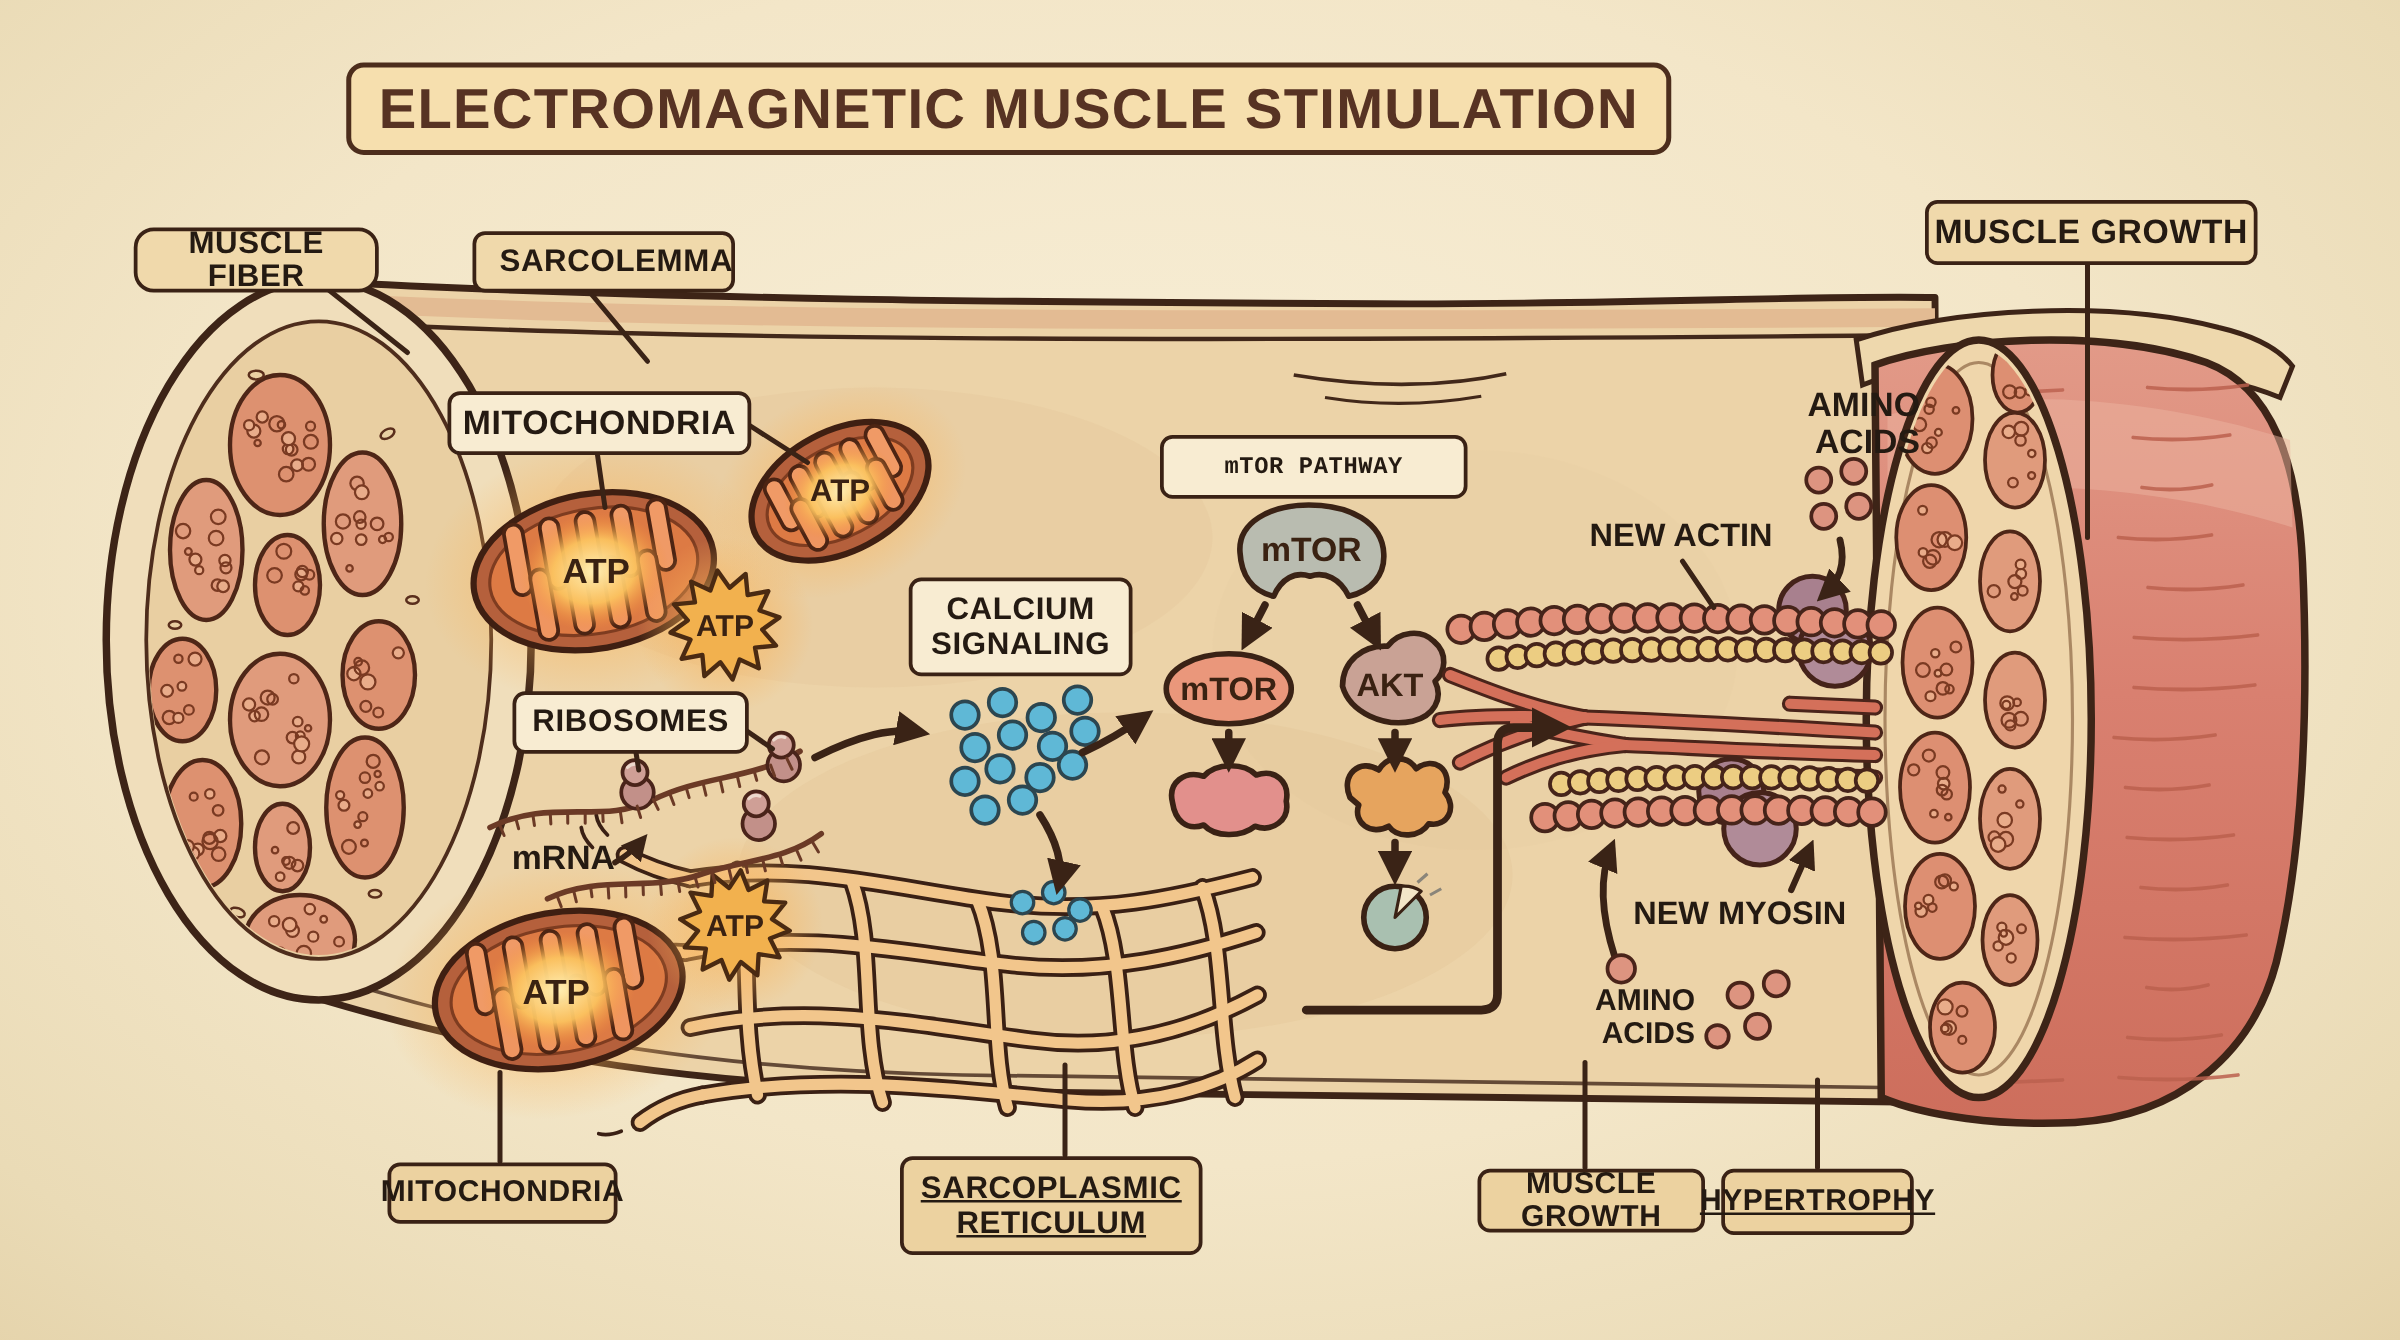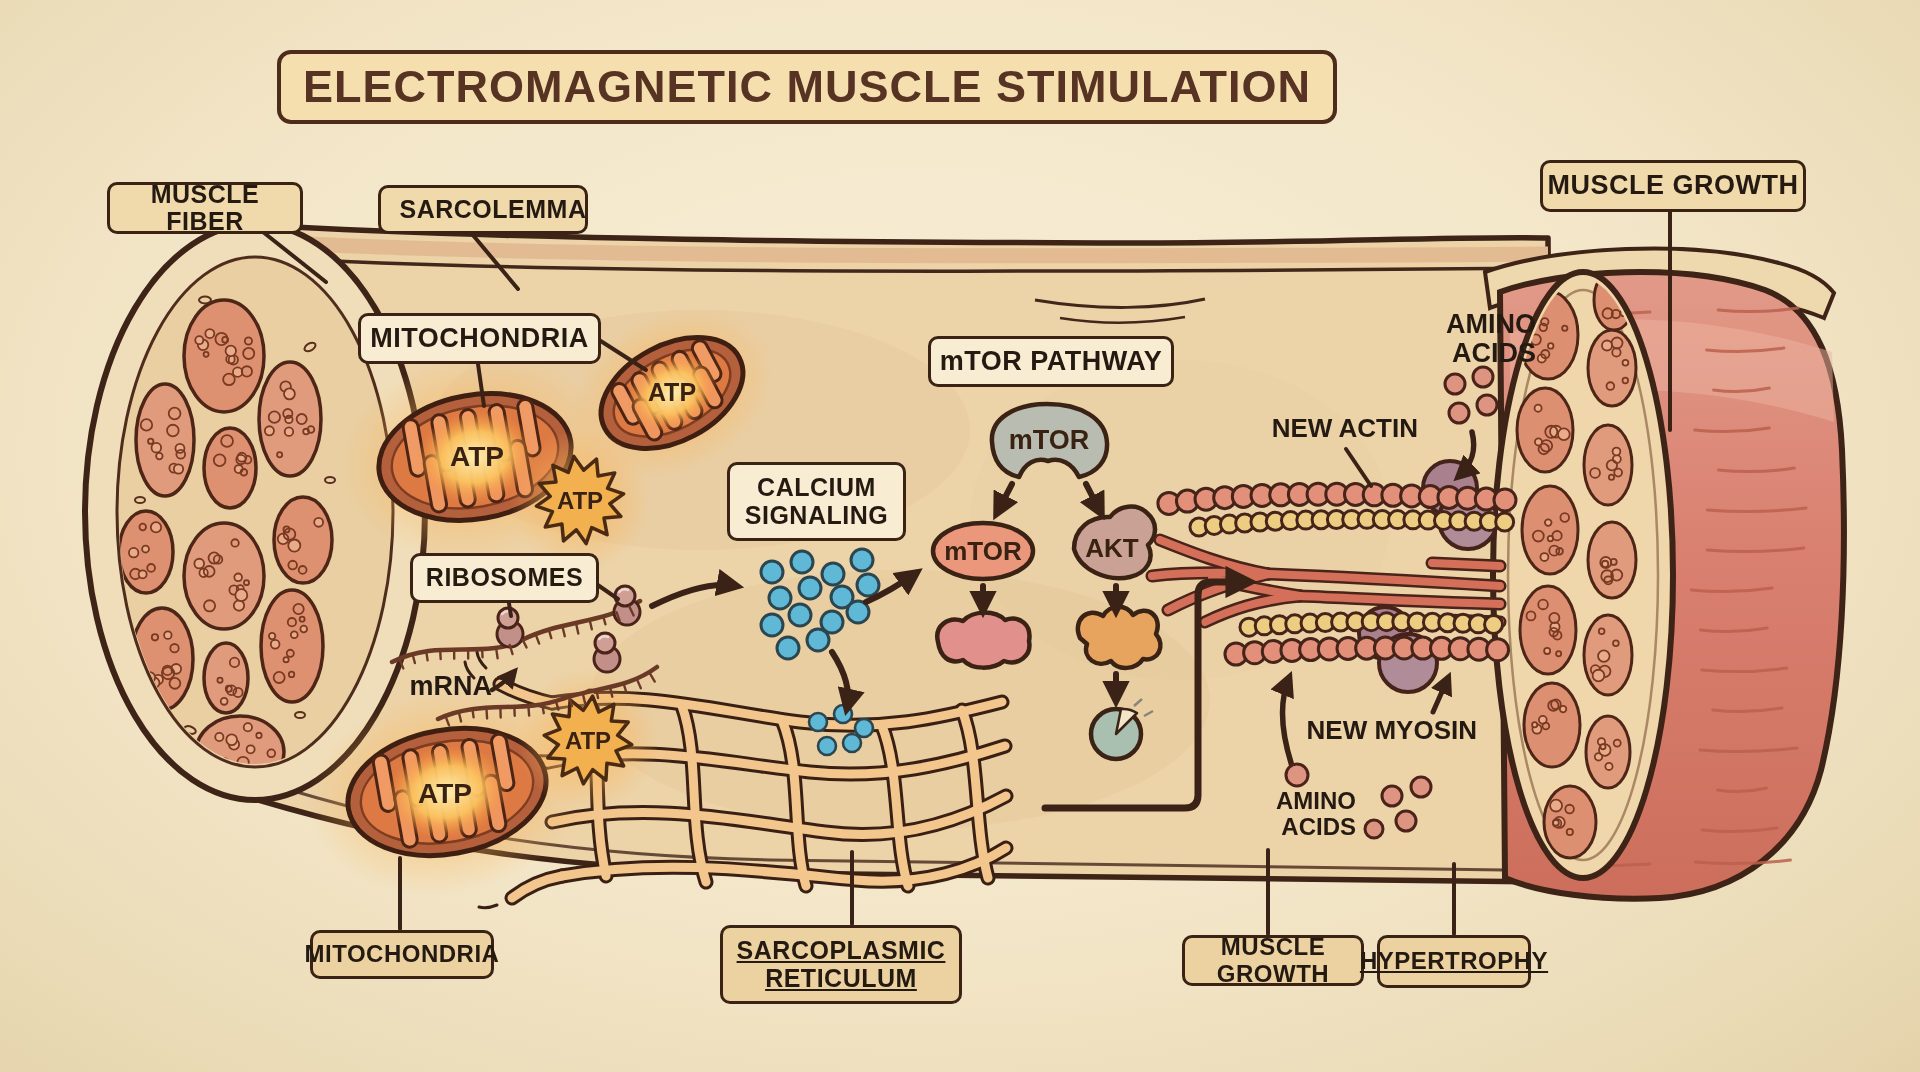--- a/index.html
+++ b/index.html
@@ -643,27 +643,27 @@
         <circle cx="1297" cy="775" r="11" fill="#dd9480" stroke="#4a241a" stroke-width="3"></circle>
         <circle cx="1392" cy="796" r="10" fill="#dd9480" stroke="#4a241a" stroke-width="3"></circle>
         <circle cx="1421" cy="787" r="10" fill="#dd9480" stroke="#4a241a" stroke-width="3"></circle>
         <circle cx="1406" cy="821" r="10" fill="#dd9480" stroke="#4a241a" stroke-width="3"></circle>
         <circle cx="1374" cy="829" r="9" fill="#dd9480" stroke="#4a241a" stroke-width="3"></circle>
       </g>
 </svg>
 
 <div class="box title" style="left:277px;top:26px;width:1052px;height:66px;font-size:45px;margin-top:24px;">ELECTROMAGNETIC MUSCLE STIMULATION</div>
 
-<div class="box tan" style="left:107px;top:182px;width:190px;height:46px;font-size:25px;">MUSCLE FIBER</div>
+<div class="box tan" style="left:107px;top:182px;width:190px;height:46px;font-size:25px;border-radius:16px;">MUSCLE FIBER</div>
 <div class="box tan" style="left:378px;top:185px;width:184px;height:43px;font-size:25px;padding-left:20px;">SARCOLEMMA</div>
 <div class="box" style="left:358px;top:313px;width:237px;height:45px;font-size:27px;">MITOCHONDRIA</div>
 <div class="box" style="left:410px;top:553px;width:183px;height:44px;font-size:25px;">RIBOSOMES</div>
 <div class="box" style="left:727px;top:462px;width:173px;height:73px;font-size:25px;">CALCIUM
 SIGNALING</div>
-<div class="box" style="left:928px;top:336px;width:240px;height:45px;font-size:27px;">mTOR PATHWAY</div>
+<div class="box" style="left:928px;top:348px;width:240px;height:45px;font-size:19px;font-family:Liberation Mono, monospace;">mTOR PATHWAY</div>
 <div class="box tan" style="left:1540px;top:160px;width:260px;height:46px;font-size:27px;">MUSCLE GROWTH</div>
 <div class="box dark" style="left:310px;top:930px;width:178px;height:43px;font-size:24px;">MITOCHONDRIA</div>
 <div class="box dark" style="left:720px;top:925px;width:236px;height:73px;font-size:25px;text-decoration:underline;">SARCOPLASMIC
 RETICULUM</div>
 <div class="box dark" style="left:1182px;top:935px;width:176px;height:45px;font-size:24px;">MUSCLE GROWTH</div>
 <div class="box dark" style="left:1377px;top:935px;width:148px;height:47px;font-size:24px;text-decoration:underline;">HYPERTROPHY</div>
 
 <div class="ann" style="left:402px;top:672px;width:90px;font-size:27px;">mRNA</div>
 <div class="ann" style="left:1428px;top:310px;width:108px;font-size:27px;">AMINO
 ACIDS</div>

